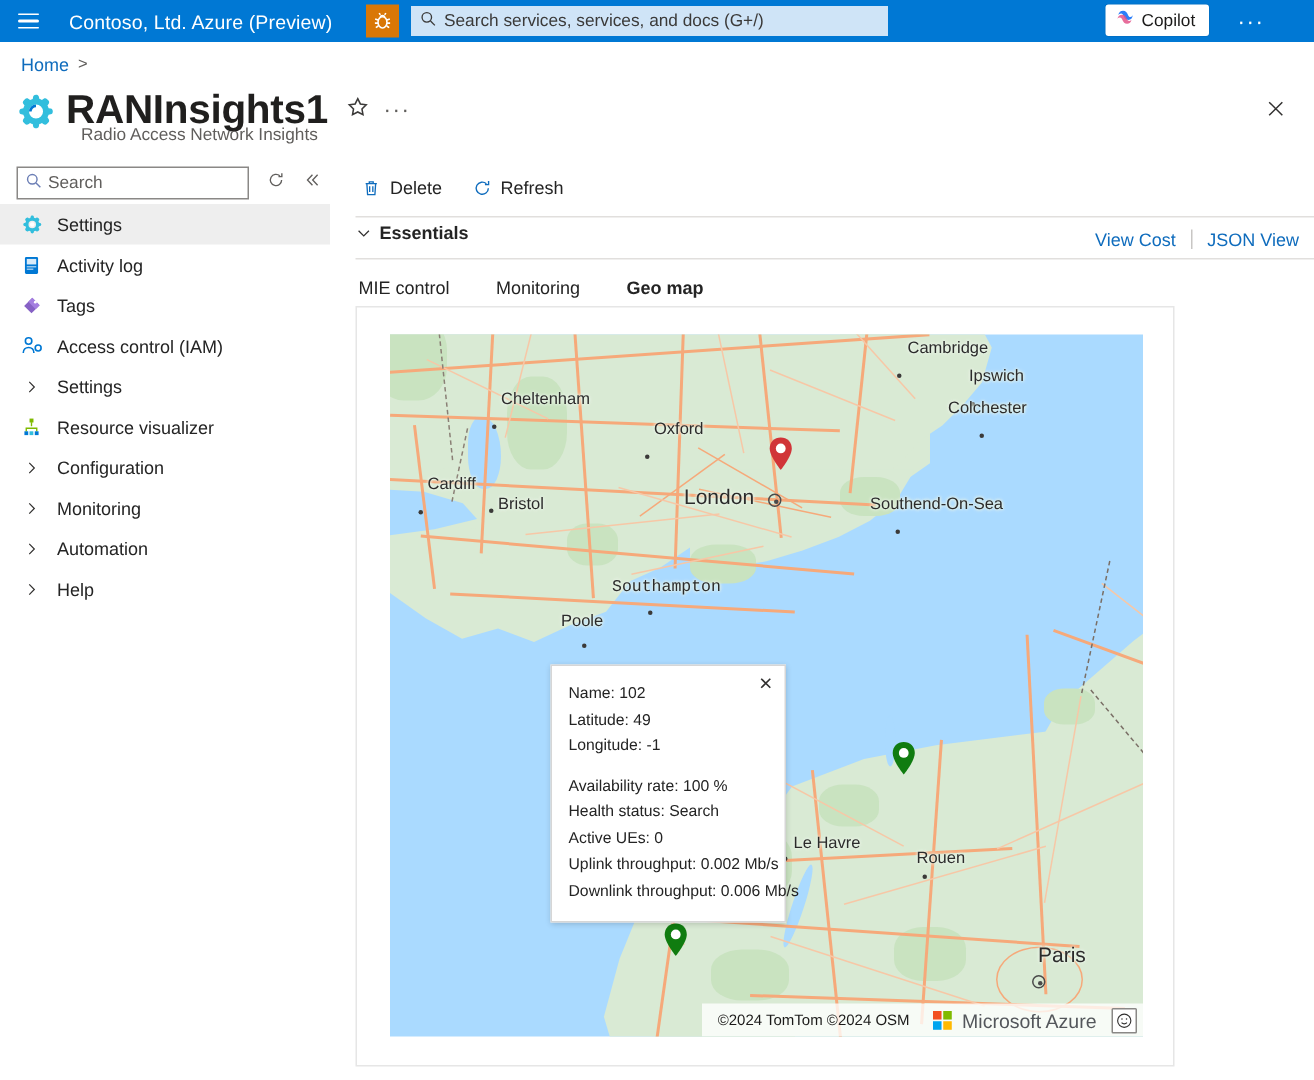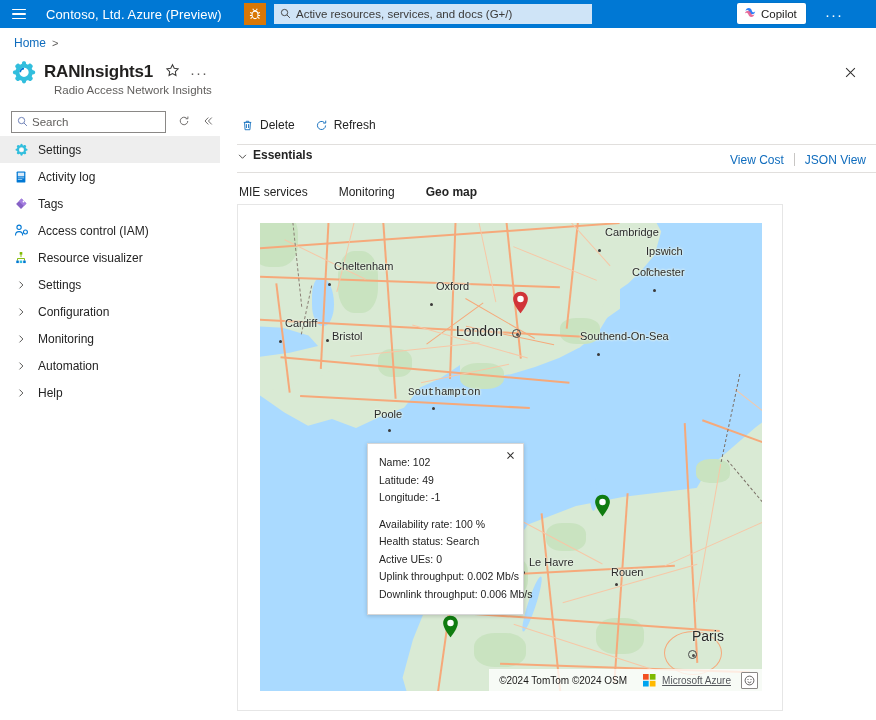--- a/index.html
+++ b/index.html
@@ -62,21 +62,21 @@
     position: absolute; left: 14px; top: 36px; font-size: 12px;
     display: flex; align-items: center;
   }
   #breadcrumb .crumb { color: #0f6cbd; cursor: pointer; }
   #breadcrumb .sep { color: #605e5c; margin: 0 6px; font-size: 11px; }
 
   
   #res-header { position: absolute; left: 10px; top: 58px; }
   #res-title-row { display: flex; align-items: center; }
   #res-icon { width: 28px; height: 28px; margin-right: 6px; flex: 0 0 auto; }
-  #res-title { font-size: 17px; font-weight: 600; color: #201f1e; letter-spacing: -.2px; }
+  #res-title { font-size: 27px; font-weight: 600; color: #201f1e; letter-spacing: -.2px; }
   #fav-star { margin-left: 12px; cursor: pointer; }
   #res-more {
     margin-left: 10px; color: #605e5c; font-size: 15px; cursor: pointer;
     letter-spacing: 1px; line-height: 1;
   }
   #res-subtitle {
     position: absolute; left: 44px; top: 26px; font-size: 11.5px; color: #605e5c;
     white-space: nowrap;
   }
 
@@ -207,21 +207,21 @@
   #map-popup .pgap { height: 9px; }
 
   
   #attrib {
     position: absolute; right: 0; bottom: 0; height: 22px;
     background: rgba(255,255,255,.78);
     display: flex; align-items: center; padding: 0 4px 0 10px;
   }
   #attrib .atext { font-size: 10px; color: #1b1a19; white-space: nowrap; }
   #ms-logo { display: flex; margin: 0 6px 0 16px; }
-  #ms-word { font-size: 10px; color: #53565b; margin-right: 10px; white-space: nowrap; text-decoration: underline; }
+  #ms-word { font-size: 13px; color: #53565b; margin-right: 10px; white-space: nowrap; }
   #feedback-btn {
     width: 17px; height: 17px; border: 1px solid #8a8886; background: #fff;
     display: flex; align-items: center; justify-content: center; cursor: pointer;
     border-radius: 1px;
   }
 </style>
 </head>
 <body>
 
 <div id="topbar">
@@ -244,21 +244,21 @@
     </svg>
   </div>
 
   <div id="global-search">
     <span class="sicon">
       <svg width="11" height="11" viewBox="0 0 16 16" fill="none" stroke="#3b3a39" stroke-width="1.3">
         <circle cx="6.6" cy="6.6" r="4.6"></circle>
           <path d="M10.2 10.2 14.4 14.4"></path>
       </svg>
     </span>
-    <span class="splaceholder">Active resources, services, and docs (G+/)</span>
+    <span class="splaceholder">Search services, services, and docs (G+/)</span>
   </div>
 
   <div id="copilot-btn">
     <span>
       <svg width="13" height="13" viewBox="0 0 16 16">
         <path d="M3 6.2c.6-2.4 2-3.6 4-3.6 2.3 0 3.2 1.5 3.9 3.1.5 1.3 1 2.1 2.1 2.1 1 0 1.6-.6 2-1.6-.2 2.6-1.6 4-3.6 4-2.2 0-3.1-1.4-3.8-3-.6-1.4-1.1-2.2-2.2-2.2-1 0-1.8.6-2.4 1.2z" fill="#2d7ff9"></path>
         <path d="M2.4 9.2c.5-2.1 1.9-3.3 3.8-3.3 2.1 0 3 1.4 3.7 2.9.6 1.3 1.1 2.2 2.3 2.2.9 0 1.5-.4 1.9-1.2-.5 2.3-1.9 3.6-3.8 3.6-2.1 0-3-1.4-3.7-2.9-.6-1.3-1.1-2.2-2.3-2.2-.8 0-1.4.4-1.9.9z" fill="#e3538a" opacity=".85"></path>
       </svg>
     </span>
     <span class="clabel">Copilot</span>
@@ -359,40 +359,40 @@
     <span class="sb-ico">
       <svg width="15" height="15" viewBox="0 0 16 16" fill="none" stroke="#0078d4" stroke-width="1.15">
         <circle cx="5.4" cy="4.6" r="2.3"></circle>
         <path d="M1.6 13.2c0-2.5 1.7-4 3.8-4s3.8 1.5 3.8 4"></path>
         <circle cx="12.2" cy="9.6" r="2.1"></circle>
       </svg>
     </span>
     <span class="sb-label">Access control (IAM)</span>
   </div>
 
+  <div class="sb-item group">
+    <span class="sb-ico">
+      <svg width="10" height="10" viewBox="0 0 16 16" fill="none" stroke="#323130" stroke-width="1.3">
+        <path d="M5.6 2.6 11 8l-5.4 5.4"></path>
+      </svg>
+    </span>
+    <span class="sb-label">Settings</span>
+  </div>
+
   <div class="sb-item">
     <span class="sb-ico">
       <svg width="14" height="14" viewBox="0 0 16 16">
         <path d="M8 4v3M4 11V8.6h8V11" stroke="#7fba00" stroke-width="1.05" fill="none"></path>
         <rect x="6.5" y="1.2" width="3" height="3" fill="#7fba00"></rect>
         <rect x="2.6" y="10.9" width="2.9" height="2.9" fill="#0078d4"></rect>
         <rect x="6.5" y="10.9" width="2.9" height="2.9" fill="#32bedd"></rect>
         <rect x="10.5" y="10.9" width="2.9" height="2.9" fill="#0078d4"></rect>
       </svg>
     </span>
     <span class="sb-label">Resource visualizer</span>
-  </div>
-
-  <div class="sb-item group">
-    <span class="sb-ico">
-      <svg width="10" height="10" viewBox="0 0 16 16" fill="none" stroke="#323130" stroke-width="1.3">
-        <path d="M5.6 2.6 11 8l-5.4 5.4"></path>
-      </svg>
-    </span>
-    <span class="sb-label">Settings</span>
   </div>
 
   <div class="sb-item group">
     <span class="sb-ico">
       <svg width="10" height="10" viewBox="0 0 16 16" fill="none" stroke="#323130" stroke-width="1.3">
         <path d="M5.6 2.6 11 8l-5.4 5.4"></path>
       </svg>
     </span>
     <span class="sb-label">Configuration</span>
   </div>
@@ -457,21 +457,21 @@
   <span id="ess-label">Essentials</span>
   <span id="ess-links">
     <a>View Cost</a>
     <span class="vsep"></span>
     <a>JSON View</a>
   </span>
 </div>
 <div id="ess-divider"></div>
 
 <div id="tabs">
-  <div class="tab">MIE services</div>
+  <div class="tab">MIE control</div>
   <div class="tab">Monitoring</div>
   <div class="tab active">Geo map</div>
 </div>
 
 <div id="map-card">
   <div id="map">
 
     <div class="land" style="left:-40px; top:-20px; width:400px; height:225px;
                 border-bottom-left-radius:60px 30px;
                 clip-path: polygon(0% 0%, 100% 0%, 100% 47%, 96% 52%, 92% 50%, 88% 57%, 84% 54%, 80% 62%, 75% 58%, 70% 66%, 64% 63%, 60% 72%, 55% 78%, 50% 82%, 46% 91%, 40% 95%, 34% 100%, 28% 96%, 22% 99%, 16% 93%, 12% 88%, 8% 83%, 4% 72%, 0% 60%);"></div>

